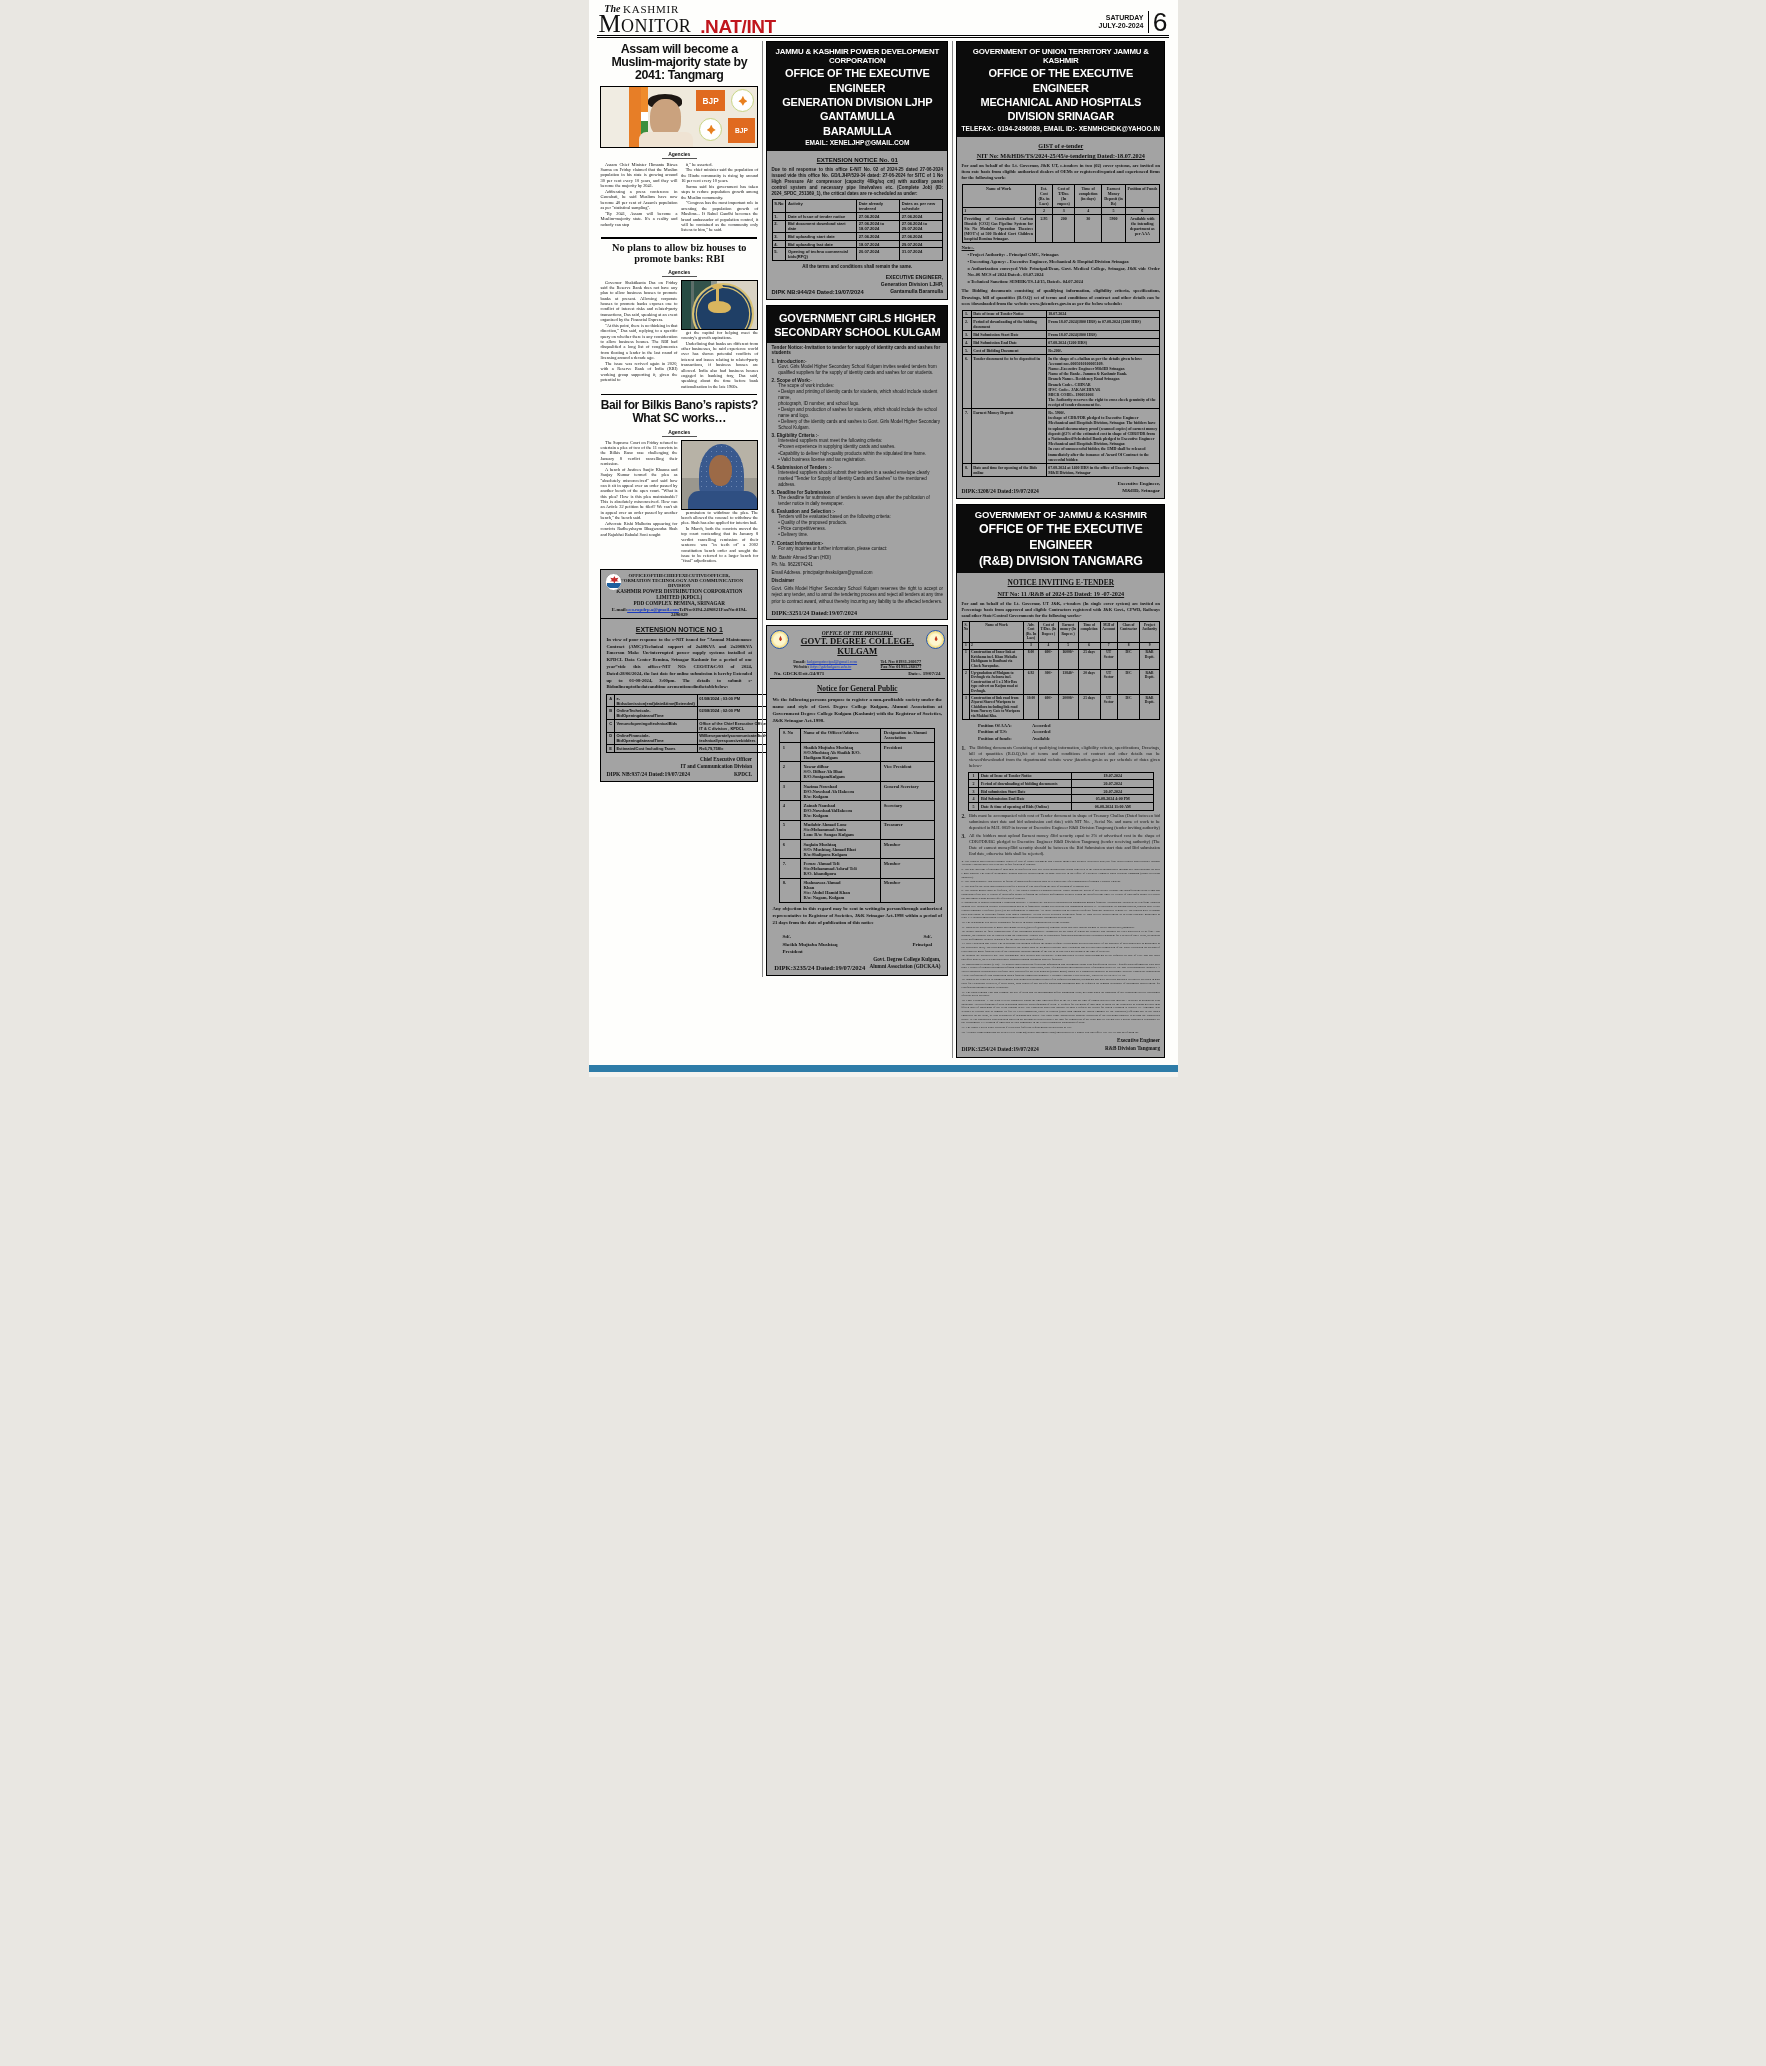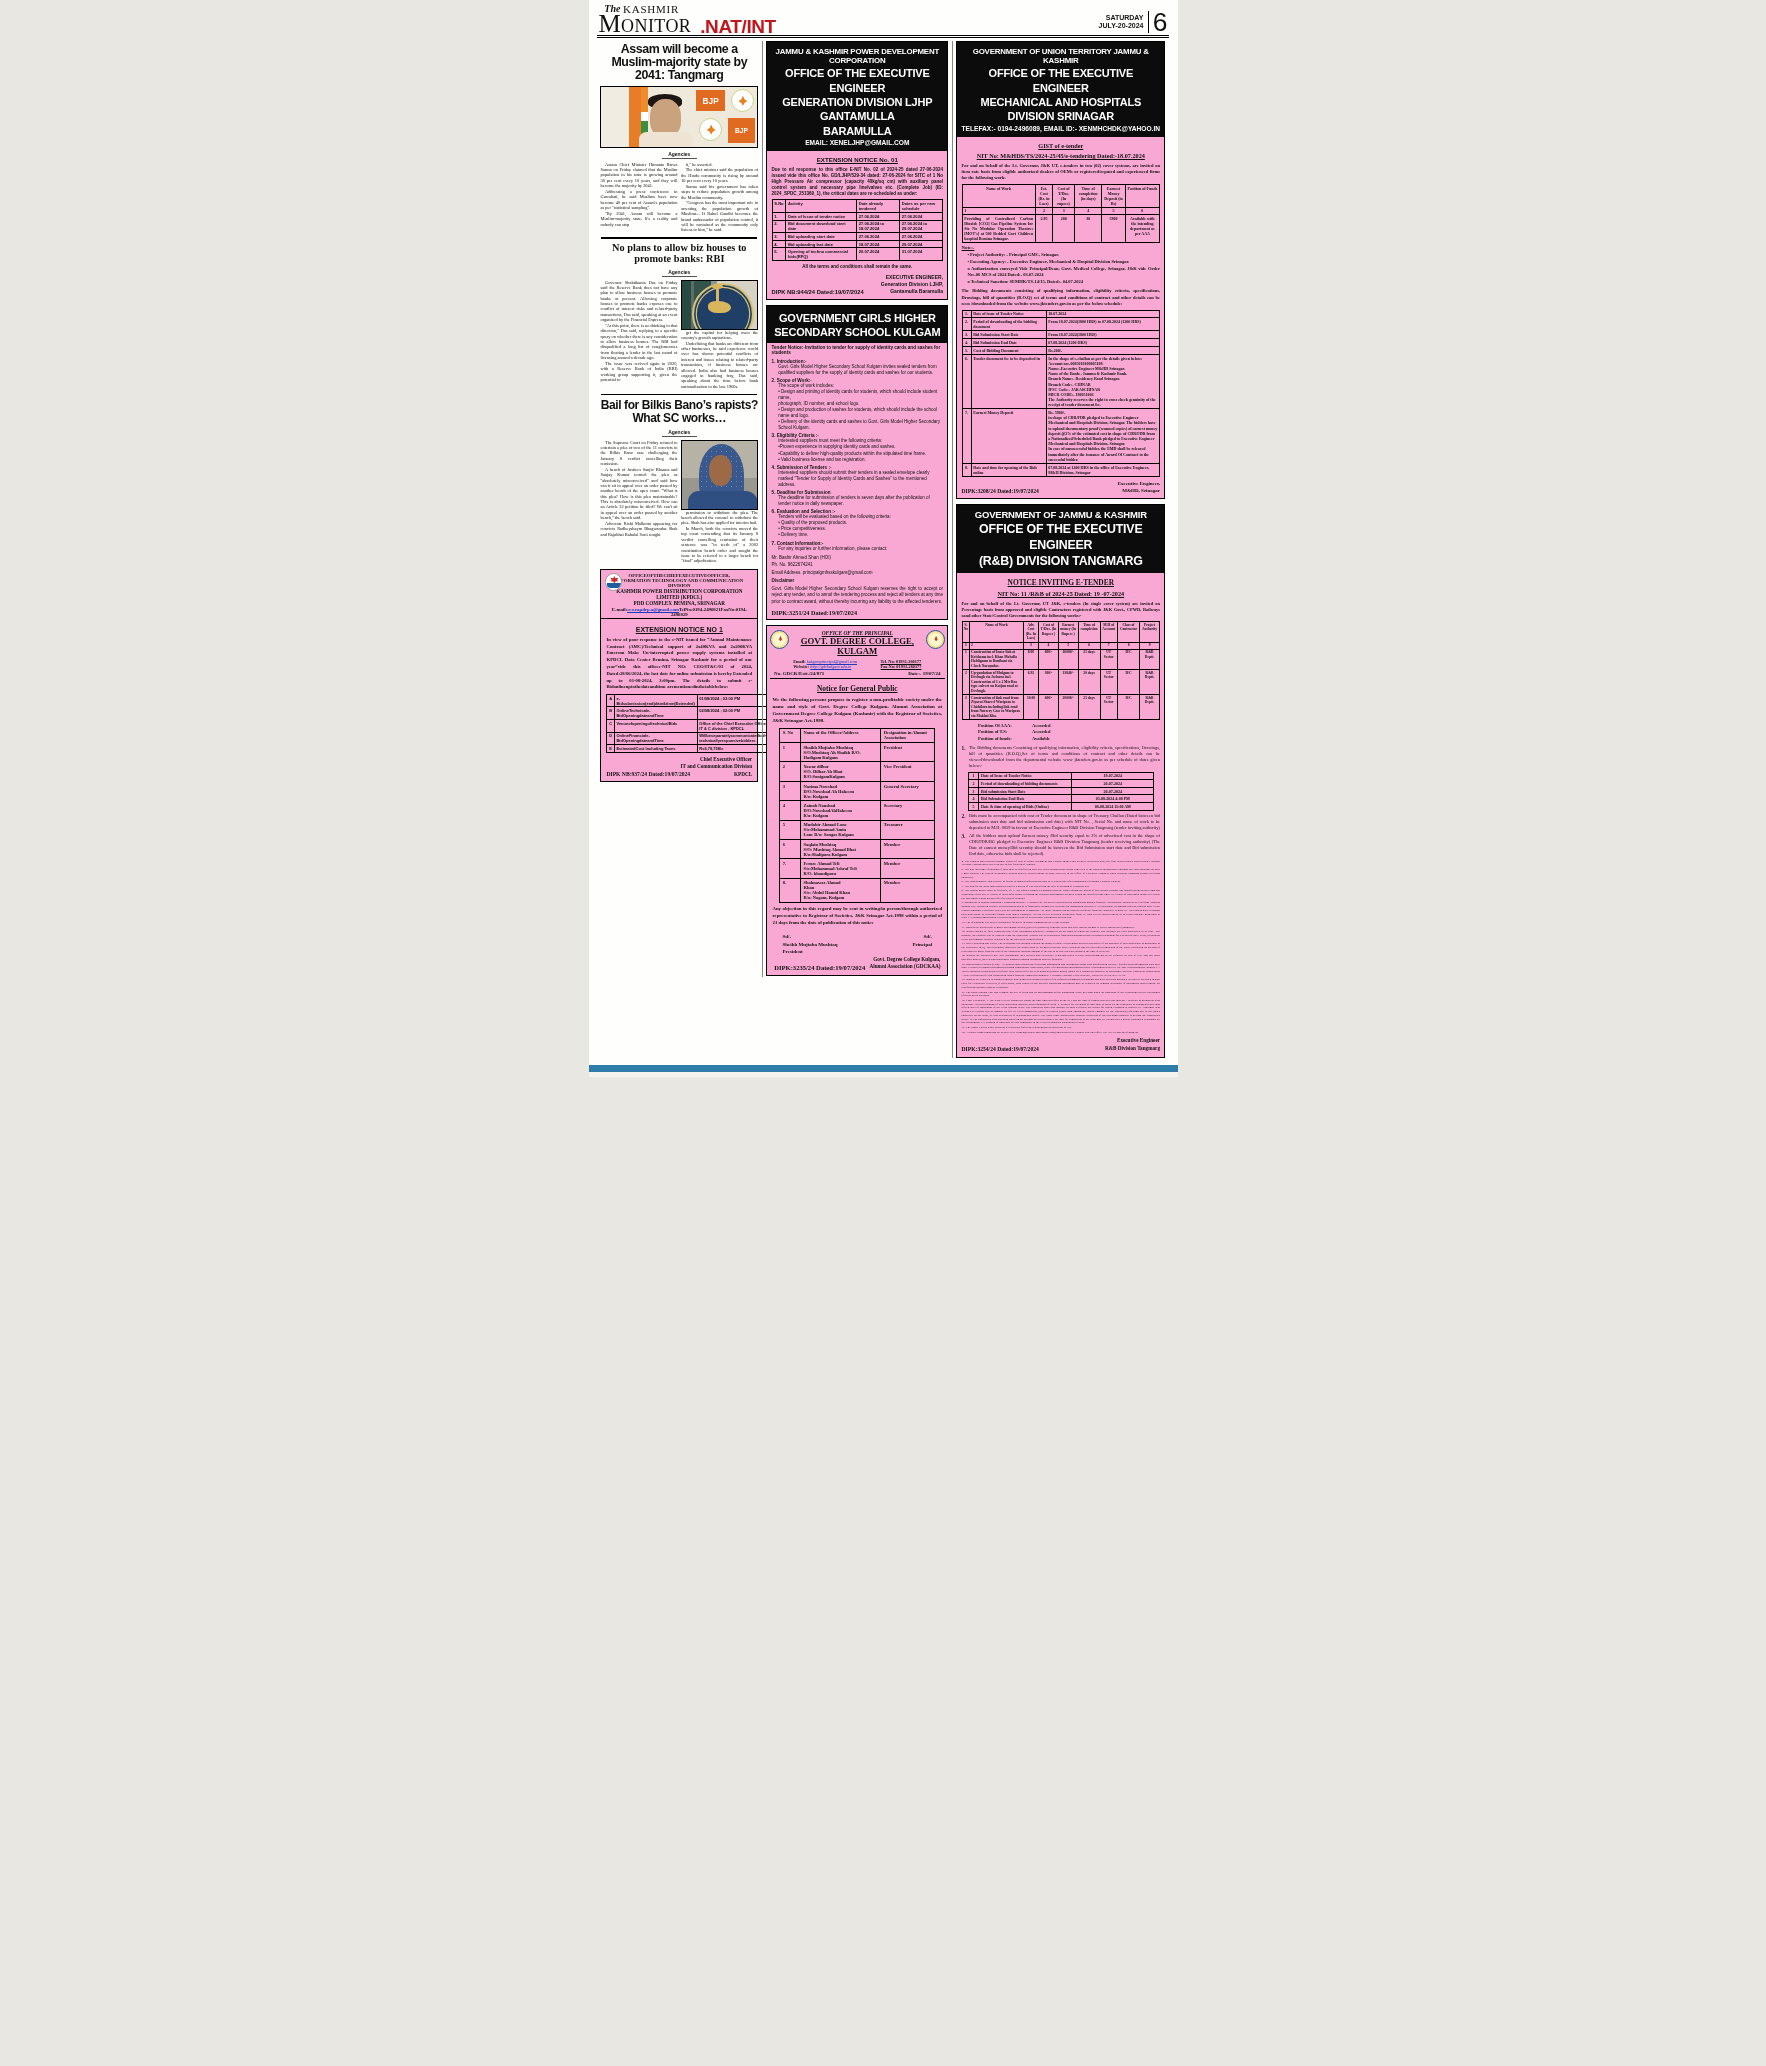--- a/index.html
+++ b/index.html
@@ -49,21 +49,21 @@
   .photo-rbi{height:50px;background:linear-gradient(90deg,#274b43 0 12%,#5d6e69 12% 16%,#33534b 16% 38%,#8d968f 38% 46%,#d8d2c4 46%)}
   .rbi-seal{position:absolute;right:3.3px;top:2.5px;width:62px;height:62px;border-radius:50%;background:#1f3f66;border:2.5px solid #d9c274;box-shadow:inset 0 0 0 1.7px #1f3f66,inset 0 0 0 2.9px #d9c274}
   .rbi-tiger{position:absolute;right:26px;top:20px;width:23px;height:12.4px;background:#d9b55e;border-radius:40% 60% 45% 45%}
   .rbi-palm{position:absolute;right=38px;right:38px;top:6.6px;width:3.3px;height:14px;background:#d9b55e}
   .rbi-palm:after{content:"";position:absolute;left:-4.1px;top:-3.3px;width:11.6px;height:5px;background:#d9b55e;border-radius:50%}
   .photo-bilkis{height:70px;background:linear-gradient(#b7b2a6 0 55%,#9a978e 55%)}
   .bk-scarf{position:absolute;left:16.5px;top:3.3px;width:45px;height:62px;background:#39598e;border-radius:52% 52% 30% 36%;background-image:radial-gradient(#6c86b0 0.6px,transparent 0.7px);background-size:5px 5px}
   .bk-face{position:absolute;left:27px;top:14px;width:23px;height:31px;background:#9c6a47;border-radius:48%}
   .bk-shoulder{position:absolute;left:5.8px;bottom:0;width:70px;height:17.4px;background:#2f4f82;border-radius:10.7px 12.4px 0 0}
   
-  .notice{border:0.8px solid #000;margin-top:5px;background:#f9a8d4}
+  .notice{border:0.8px solid #000;margin-top:5px;background:#a3a3a3}
   .bhead{background:#0c0c0c;color:#fff;text-align:center;font-family:"Liberation Sans",sans-serif;font-weight:bold;padding:4.1px 3.3px 3.7px}
   .bh1{font-size:7.9px;letter-spacing:-0.2px;line-height:1.25}
   .bh2{font-size:11px;letter-spacing:-0.2px;line-height:1.3}
   .bh3{font-size:6.6px;line-height:1.5}
   .utitle{text-align:center;font-family:"Liberation Sans",sans-serif;font-weight:bold;text-decoration:underline;font-size:6.2px;margin:3.3px 0}
   .utitle.serif{font-family:Liberation Serif, serif}
   .utitle.big{font-size:7.4px}
   .tbl{border-collapse:collapse;width:100%;margin:2.5px 0}
   .tbl th,.tbl td{border:0.4px solid #000;padding:0.8px 1.7px;vertical-align:top;text-align:left}
   .pre{white-space:pre-line}

